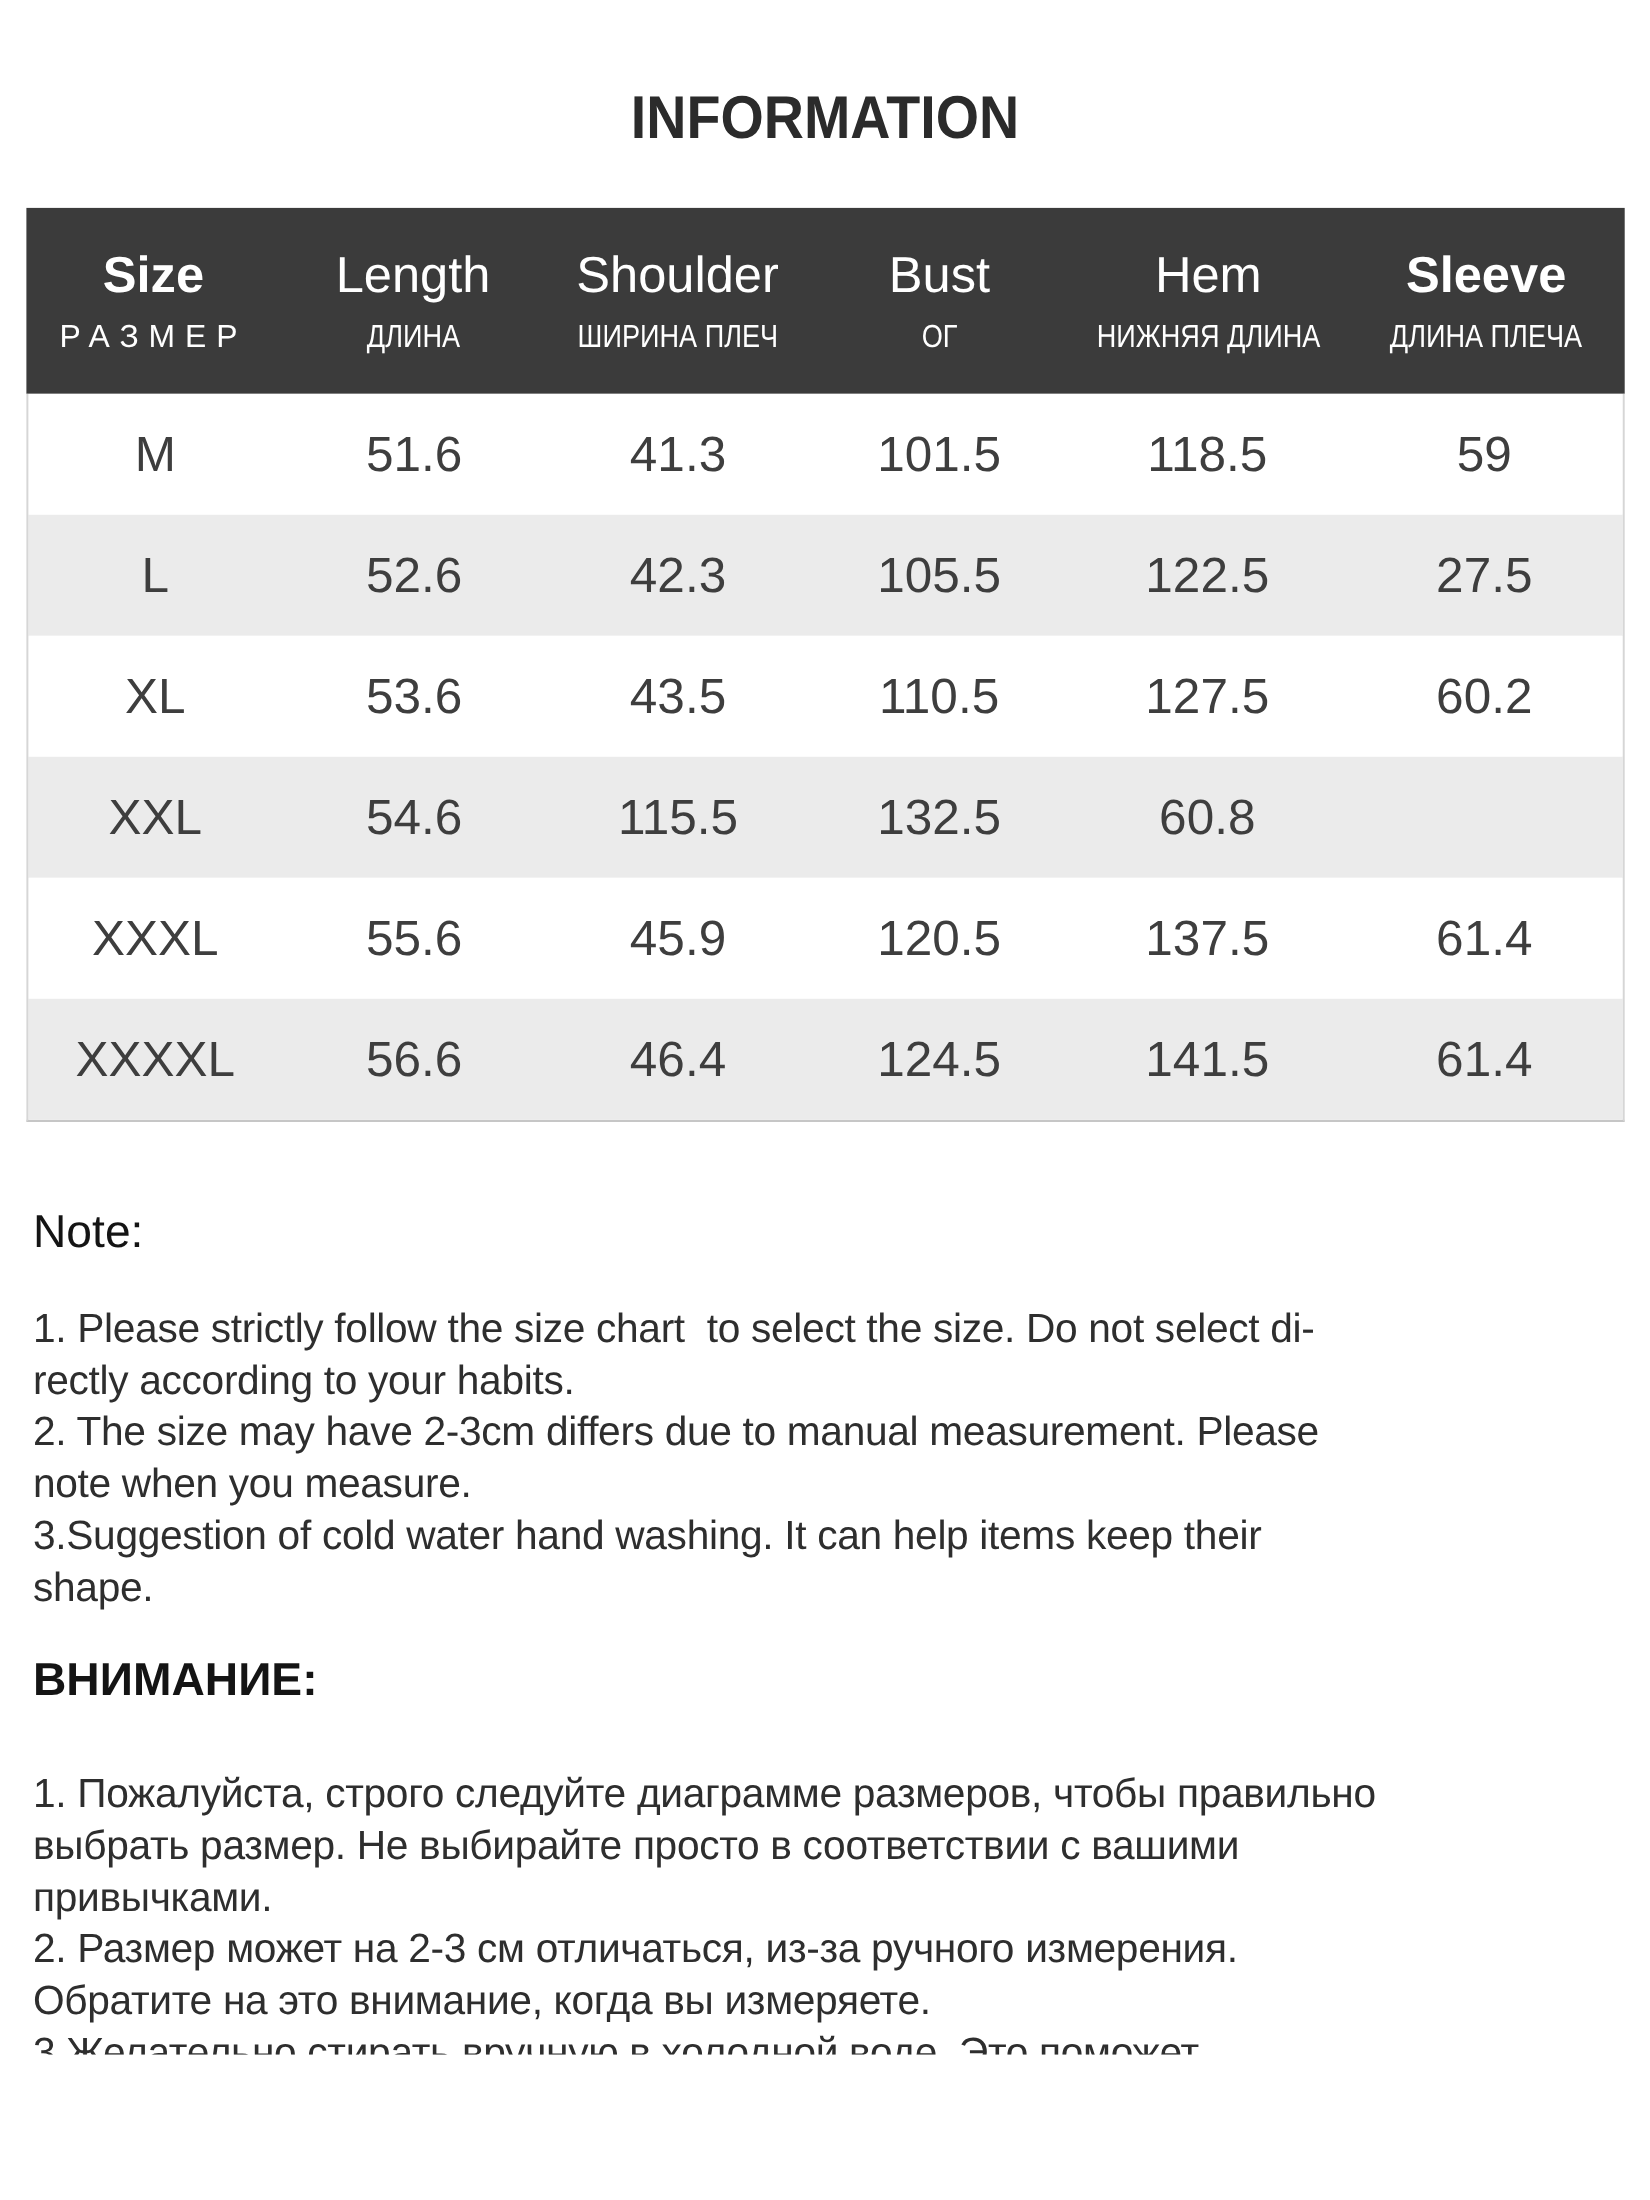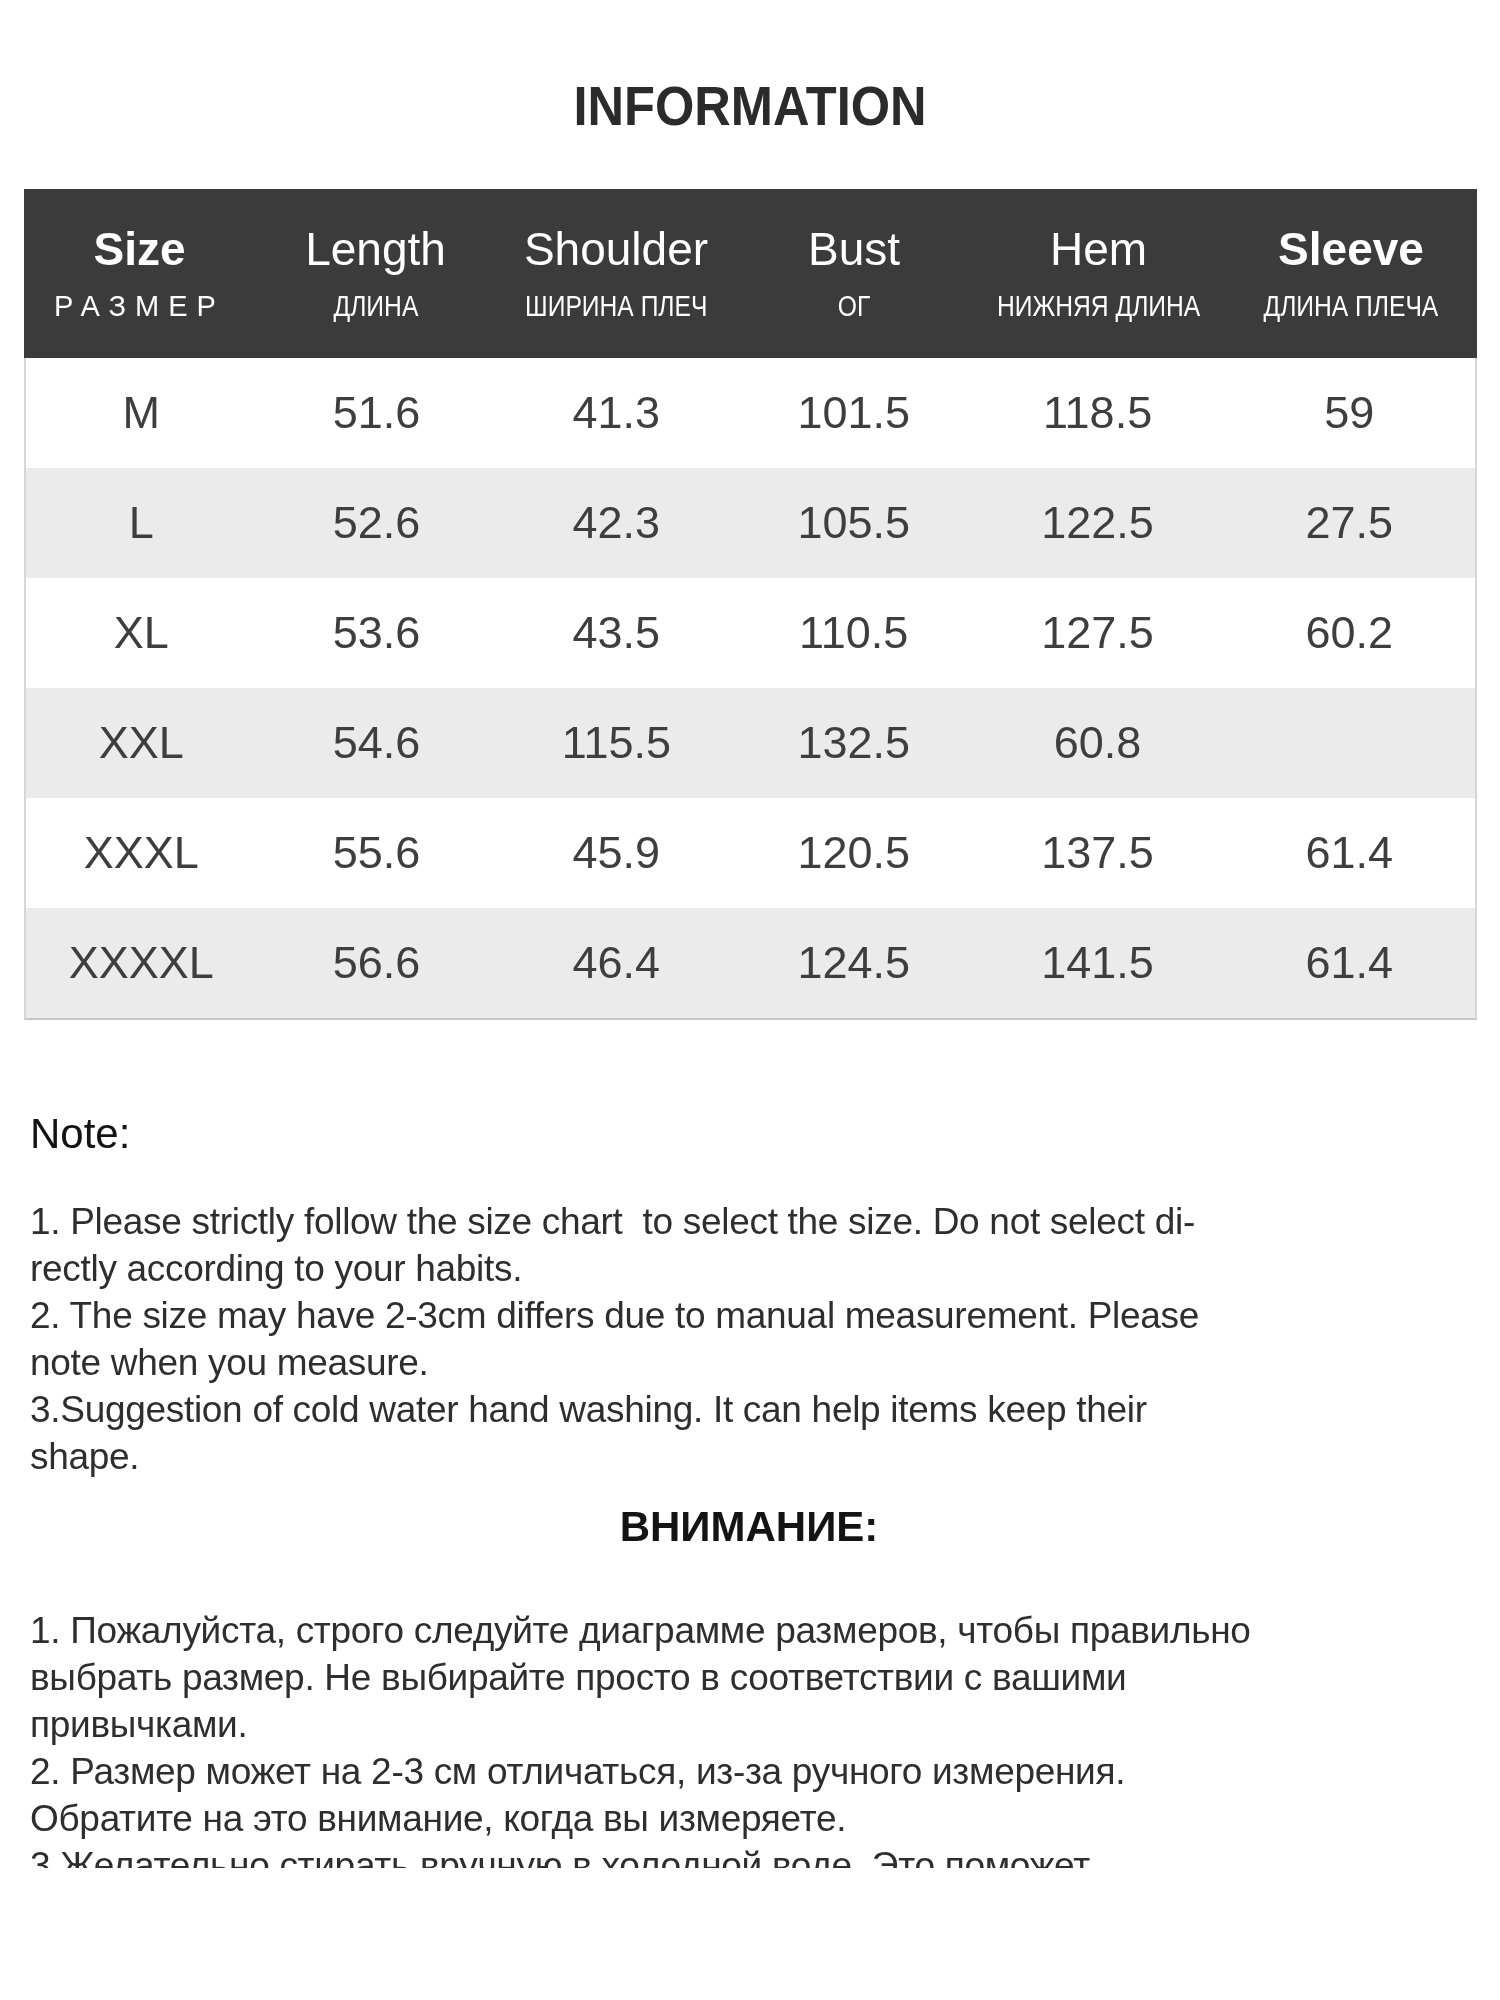--- a/index.html
+++ b/index.html
@@ -77,29 +77,29 @@
   }
   .table-row:nth-child(even) { background: var(--row_alt_bg, #ebebeb); }
   .cell {
     text-align: center;
     font-size: 45px;
     font-weight: 400;
     font-stretch: condensed;
     color: var(--cell_text, #3e3e3e);
     white-space: nowrap;
   }
-  .note-section { position: absolute; left: 30px; right: 32px; top: 1096px; margin-top: 14px; }
+  .note-section { position: absolute; left: 30px; right: 32px; top: 1096px; }
   .section-heading {
     font-size: 42px;
     font-weight: 400;
     color: var(--heading_color, #141414);
     line-height: 1.15;
   }
   .attention-section { position: absolute; left: 30px; right: 32px; top: 1503px; }
-  .attention-section .section-heading { font-weight: 700; text-align: center; }
+  .attention-section .section-heading { font-weight: 700; }
   .paragraph { margin-top: 40px; }
   .attention-section .paragraph { margin-top: 56px; }
   .text-line {
     font-size: 37px;
     line-height: 47px;
     letter-spacing: -0.3px;
     color: var(--body_text, #2e2e2e);
     white-space: pre-wrap;
   }
 </style>

